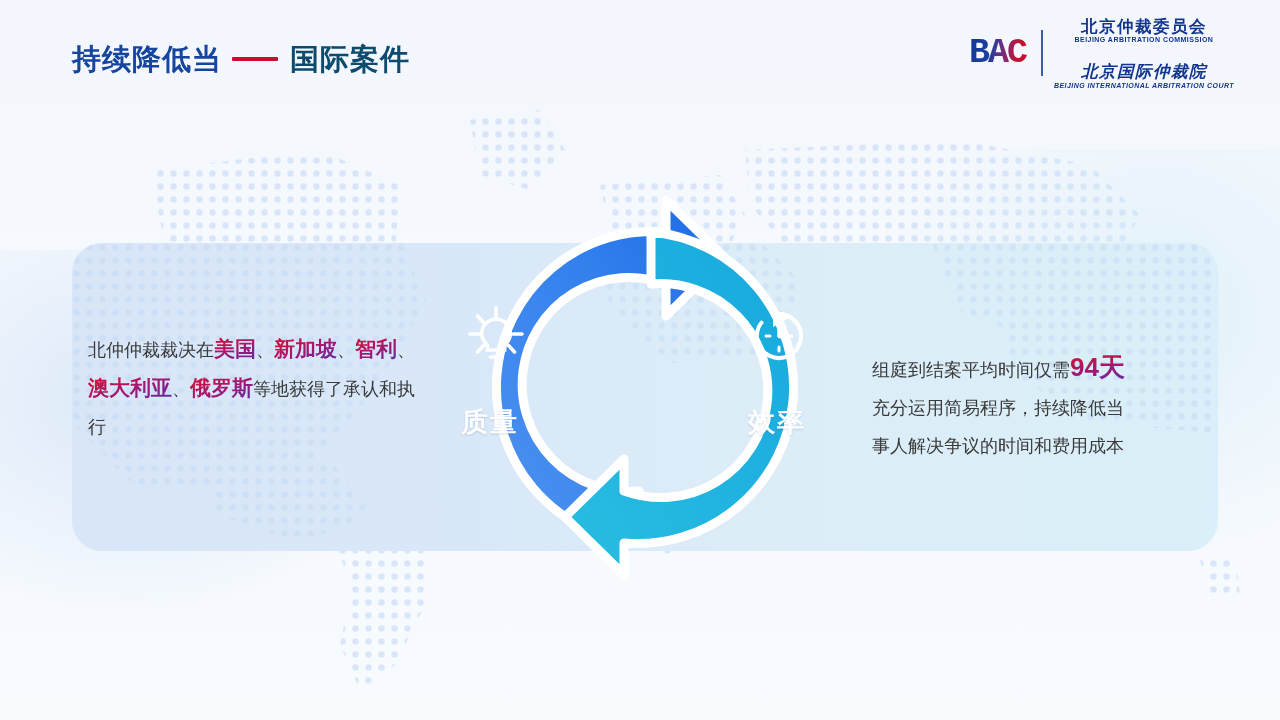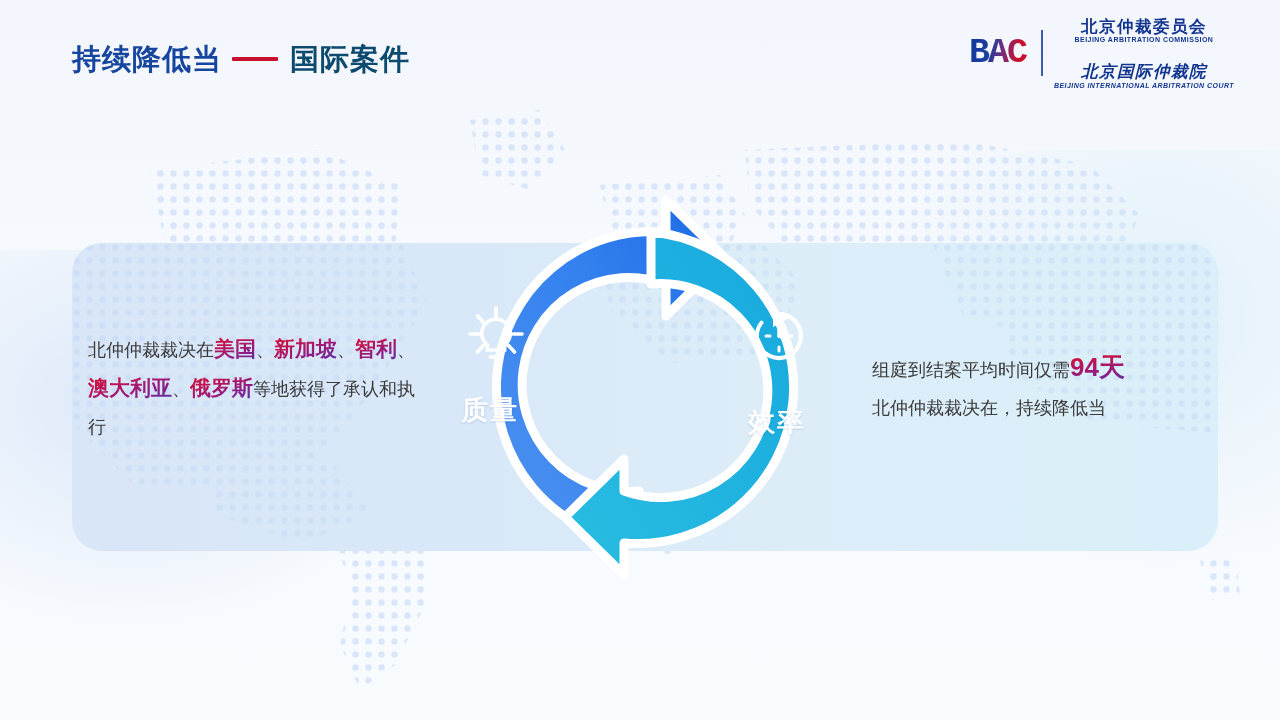--- a/index.html
+++ b/index.html
@@ -60,21 +60,21 @@
   .panel-dots{position:absolute;inset:0;opacity:.55;}
 
   
   .cycle{position:absolute;left:425px;top:160px;width:440px;height:455px;}
   .cycle svg{display:block;}
 
   .cycle-label{
     position:absolute;color:#ffffff;font-size:27px;font-weight:bold;letter-spacing:2px;
     text-shadow:0 1px 2px rgba(0,60,130,.18);
   }
-  .label-quality{left:461px;top:392px;}
+  .label-quality{left:461px;top:404px;}
   .label-efficiency{left:748px;top:404px;}
 
   .cycle-icon{position:absolute;}
   .icon-bulb{left:466px;top:305px;}
   .icon-clock{left:749px;top:305px;}
 
   
   .side-text{
     position:absolute;font-size:18px;color:#3a3a3a;line-height:38px;
     font-family:"Liberation Sans","DejaVu Sans",sans-serif;
@@ -295,13 +295,13 @@
       <line x1="30" y1="31" x2="38" y2="35"></line>
     </g>
   </svg>
 </div>
 
 <div class="cycle-label label-quality">质量</div>
 <div class="cycle-label label-efficiency">效率</div>
 
 <div class="side-text text-left"><span>北仲仲裁裁决在</span><span class="hl">美国</span><span class="sep">、</span><span class="hl">新加坡</span><span class="sep">、</span><span class="hl">智利</span><span class="sep">、</span><span class="hl">澳大利亚</span><span class="sep">、</span><span class="hl">俄罗斯</span><span>等地获得了承认和执行</span></div>
 
-<div class="side-text text-right"><span>组庭到结案平均时间仅需</span><span class="hl-num">94天</span><br><span>北仲仲裁裁决在，持续降低当</span><br></div>
+<div class="side-text text-right"><span>组庭到结案平均时间仅需</span><span class="hl-num">94天</span><br><span>充分运用简易程序，持续降低当</span><br><span>事人解决争议的时间和费用成本</span></div>
 
 </body></html>

